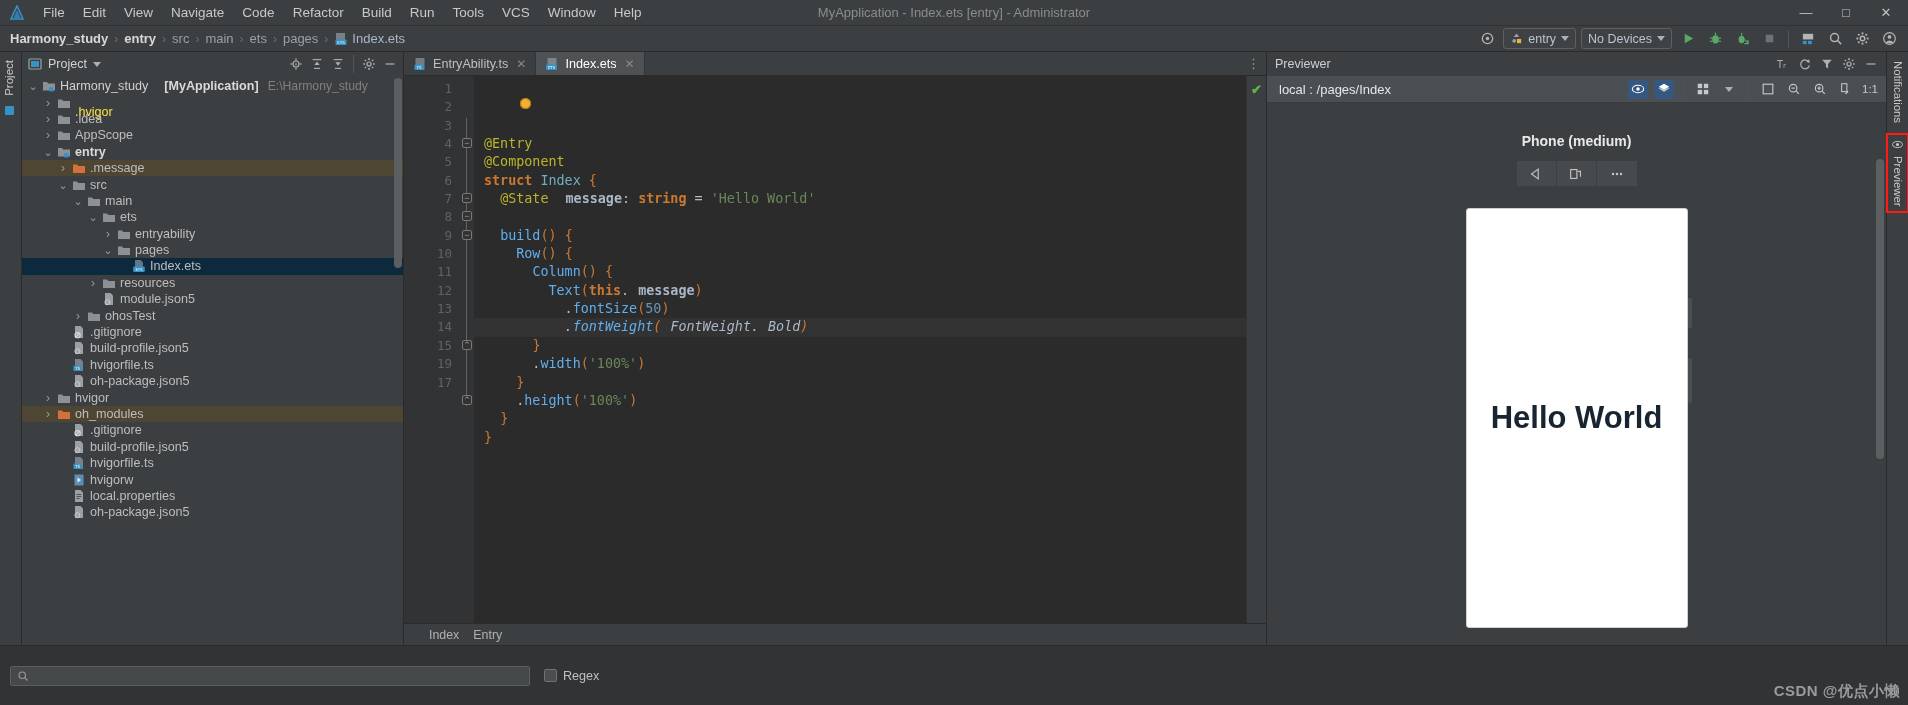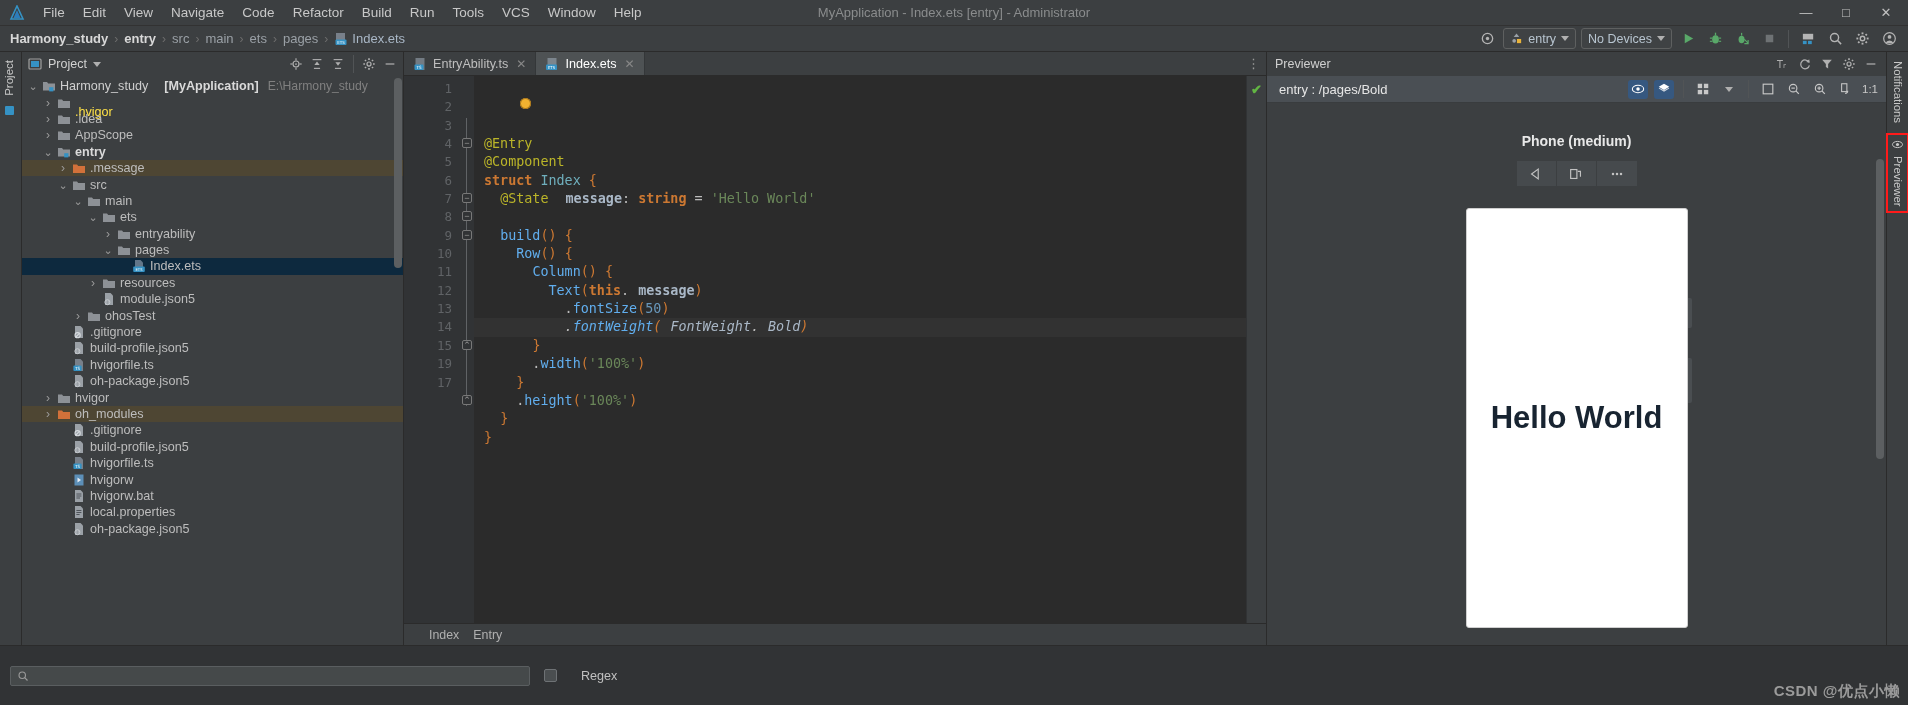--- a/index.html
+++ b/index.html
@@ -240,21 +240,21 @@
   .bottom-head {
     height:22px; display:flex; align-items:center; padding-left:10px; gap:8px; flex:none;
   }
   .bottom-head .ttl { font-size:12.5px; color:#d0d0d0; }
   .bottom-head .tools { margin-left:auto; display:flex; align-items:center; gap:6px; padding-right:8px; }
   .bottom-body { flex:1; display:flex; align-items:center; padding: 0 10px; gap:14px; background:#313335; }
   .search-box {
     width: 520px; height:20px; background:#45494a; border:1px solid #5a5e60; border-radius:2px;
     display:flex; align-items:center; gap:5px; padding:0 6px; font-size:12px; color:#8b8b8b;
   }
-  .regex-wrap { display:flex; align-items:center; gap:24px; font-size:12.6px; color:#c0c0c0; }
+  .regex-wrap { display:flex; align-items:center; gap:6px; font-size:12.6px; color:#c0c0c0; }
   .cbox { width:13px;height:13px;border:1px solid #6e7275; background:#4a4e50; border-radius:2px; }
 
   .watermark {
     position:absolute; right:8px; bottom:4px; font-size:15px; color:#9b9b9b; font-weight:bold;
     letter-spacing:0.5px;
   }
 
   svg { display:block; }
 </style>
 </head>
@@ -727,34 +727,20 @@
               </svg>
             </span>
             <span class="tname" style="color: rgb(189, 189, 189);">hvigorw</span>
           </div>
           <div class="trow" style="padding-left: 36px;">
             <span class="arrow empty"></span>
             <span style="display: flex;">
               <svg class="ficon" viewBox="0 0 14 14">
                 <path d="M3 1 h5.5 L11 3.4 V13 H3 z" fill="#9aa0a6"></path>
                 <g stroke="#454b50" stroke-width=".9">
-                  <line x1="4.4" y1="5" x2="9.4" y2="5"></line>
-                  <line x1="4.4" y1="7" x2="9.4" y2="7"></line>
-                  <line x1="4.4" y1="9" x2="8" y2="9"></line>
-                </g>
-              </svg>
-            </span>
-            <span class="tname" style="color: rgb(189, 189, 189);">hvigorw.bat</span>
-          </div>
-          <div class="trow" style="padding-left: 36px;">
-            <span class="arrow empty"></span>
-            <span style="display: flex;">
-              <svg class="ficon" viewBox="0 0 14 14">
-                <path d="M3 1 h5.5 L11 3.4 V13 H3 z" fill="#9aa0a6"></path>
-                <g stroke="#454b50" stroke-width=".9">
                   <line x1="4.4" y1="5.5" x2="9.4" y2="5.5"></line>
                   <line x1="4.4" y1="7.5" x2="9.4" y2="7.5"></line>
                   <line x1="4.4" y1="9.5" x2="7.6" y2="9.5"></line>
                 </g>
               </svg>
             </span>
             <span class="tname" style="color: rgb(189, 189, 189);">local.properties</span>
           </div>
           <div class="trow" style="padding-left: 36px;">
             <span class="arrow empty"></span>
@@ -880,21 +866,21 @@
           </div>
           <div class="ptool">
             <svg width="14" height="14" viewBox="0 0 16 16">
                 <line x1="3" y1="8" x2="13" y2="8" stroke="#b0b0b0" stroke-width="1.4"></line>
               </svg>
           </div>
         </div>
       </div>
 
       <div class="prev-sub">
-        <span class="route">entry : /pages/Bold</span>
+        <span class="route">local : /pages/Index</span>
         <div class="tools">
           <div class="sub-btn act">
             <svg width="14" height="14" viewBox="0 0 16 16">
                 <ellipse cx="8" cy="8" rx="6.5" ry="4.2" fill="none" stroke="#ffffff" stroke-width="1.2"></ellipse>
                 <circle cx="8" cy="8" r="2" fill="#ffffff"></circle>
               </svg>
           </div>
           <div class="sub-btn act">
             <svg width="14" height="14" viewBox="0 0 16 16">
                 <polygon points="8,2 14,5.5 8,9 2,5.5" fill="#ffffff"></polygon>

